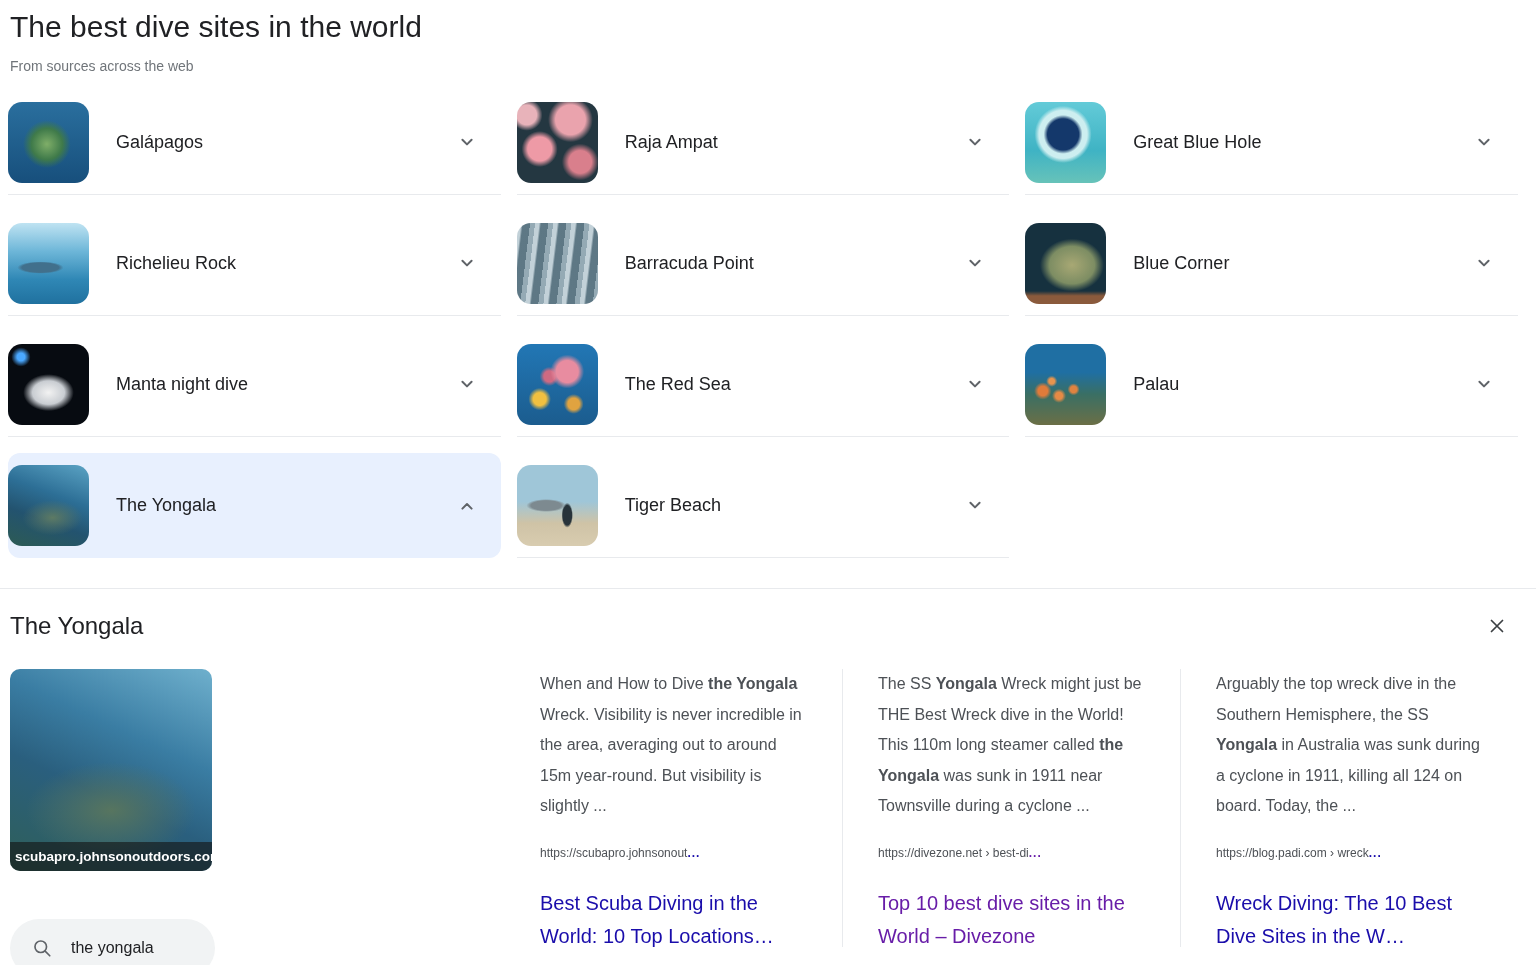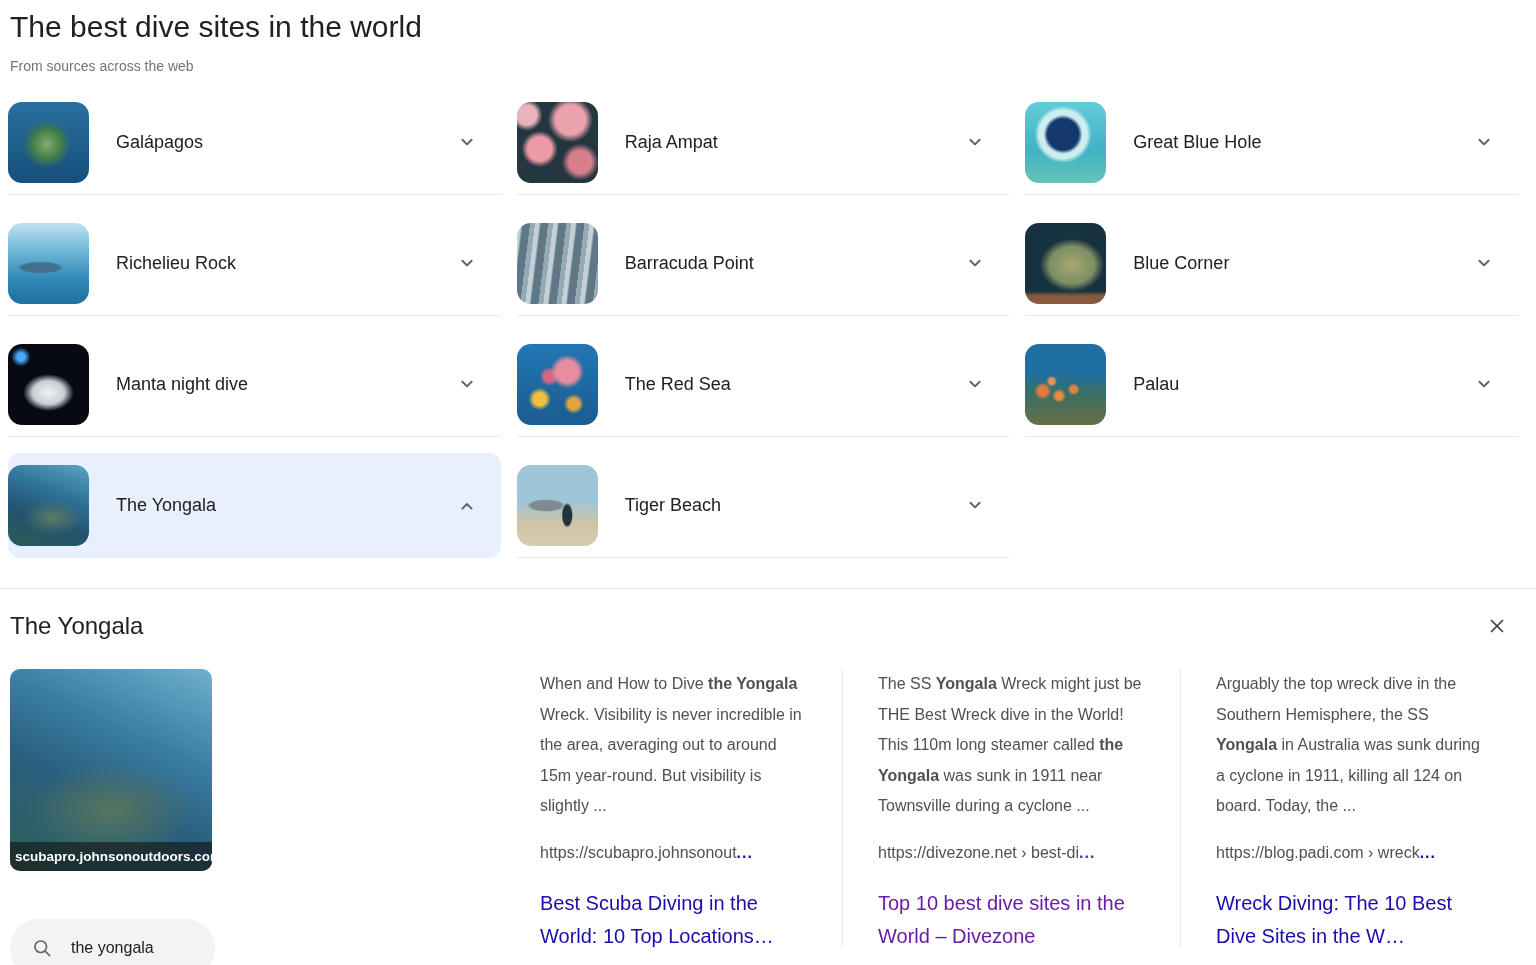--- a/index.html
+++ b/index.html
@@ -129,21 +129,21 @@
     padding: 0 18px 0 22px;
     cursor: pointer;
   }
   .search-pill .q { margin-left: 18px; font-size: 16px; color: #202124; }
 
   .snippets { margin-left: 328px; display: flex; align-items: flex-start; justify-content: space-between; }
   .snippet-col { width: 272px; flex: 0 0 272px; }
   .vdiv { width: 1px; flex: 0 0 1px; height: 278px; background: #e8eaed; margin: 0 35px 0 30px; }
   .snippet { margin: 0; font-size: 16px; line-height: 30.5px; color: #4d5156; }
   .snippet b { font-weight: 700; color: #4d5156; }
-  .url { margin-top: 21px; font-size: 16px; line-height: 20px; color: #4d5156; white-space: nowrap; }
+  .url { margin-top: 21px; font-size: 12px; line-height: 20px; color: #4d5156; white-space: nowrap; }
   .url .dots { letter-spacing: 1px; font-weight: 700; }
   .result-link {
     display: inline-block; margin-top: 24px;
     font-size: 20px; line-height: 33px; text-decoration: none;
     cursor: pointer;
   }
 </style>
 </head>
 <body>
 

